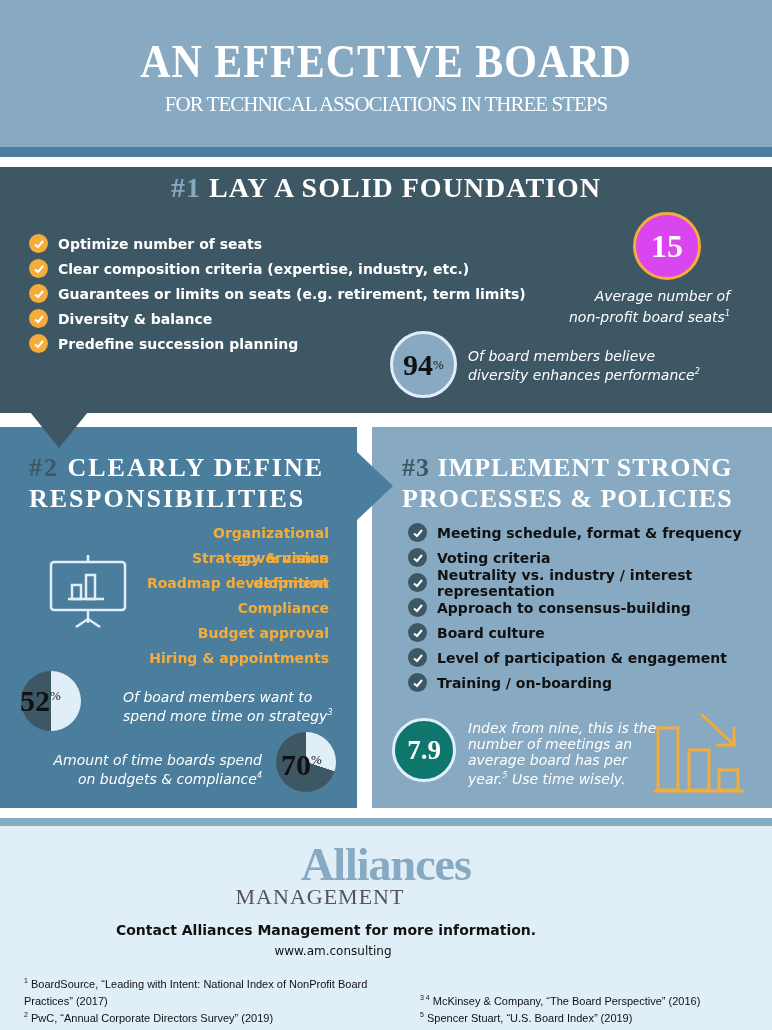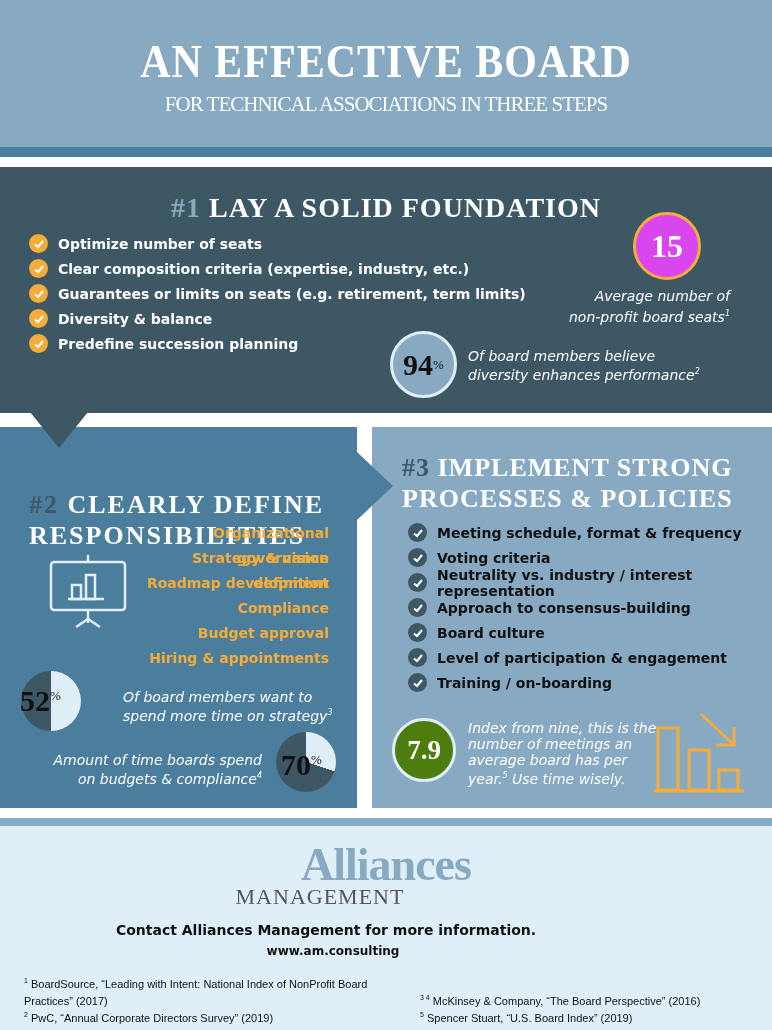--- a/index.html
+++ b/index.html
@@ -11,70 +11,70 @@
 
   
   #header { left: 0; top: 0; width: 772px; height: 147px; background: #87a9c1; }
   #title { left: 0; top: 38px; width: 772px; text-align: center; color: #fff; font-size: 42px; font-weight: bold; letter-spacing: 1px; transform: scaleY(1.08); }
   #subtitle { left: 0; top: 92px; width: 772px; text-align: center; color: #fff; font-size: 21px; letter-spacing: -1px; }
   #header-stripe { left: 0; top: 147px; width: 772px; height: 10px; background: #4b7d9c; }
 
   
   #s1 { left: 0; top: 167px; width: 772px; height: 246px; background: #3d5764; }
   #s1-arrow { left: 30px; top: 412px; width: 0; height: 0; border-left: 29px solid transparent; border-right: 29px solid transparent; border-top: 36px solid #3d5764; z-index: 3; }
-  #s1-title { left: 0; top: 192px; width: 772px; text-align: center; font-size: 28px; font-weight: bold; color: #fff; letter-spacing: 1px; }
+  #s1-title { left: 0; top: 172px; width: 772px; text-align: center; font-size: 28px; font-weight: bold; color: #fff; letter-spacing: 1px; }
   .num-accent1 { color: #87a9c1; }
   .check-list { list-style: none; }
   .check-item { display: flex; align-items: center; height: 25px; font-size: 14px; font-weight: bold; }
   .check-icon { width: 19px; height: 19px; border-radius: 50%; display: inline-flex; align-items: center; justify-content: center; margin-right: 10px; flex-shrink: 0; }
   .check-icon svg { width: 12px; height: 12px; }
   #s1-list { left: 29px; top: 231px; color: #fff; }
   #s1-list .check-icon { background: #f4ac3a; }
 
   .stat-circle { border-radius: 50%; display: flex; align-items: center; justify-content: center; }
   #seats-circle { left: 633px; top: 212px; width: 68px; height: 68px; background: #d946ef; border: 3px solid #f4ac3a; color: #fff; font-size: 32px; font-weight: bold; }
   #seats-caption { left: 560px; top: 288px; width: 200px; text-align: right; color: #fff; font-size: 14px; font-style: italic; line-height: 17px; padding-right: 30px; }
   #div-circle { left: 390px; top: 331px; width: 67px; height: 67px; background: #87a9c1; border: 3px solid #e0eef8; color: #111; font-size: 30px; font-weight: bold; }
   .pct { font-size: 13px; font-weight: normal; vertical-align: super; }
   #div-caption { left: 468px; top: 348px; color: #fff; font-size: 14px; font-style: italic; line-height: 16px; }
   sup { font-size: 8px; }
 
   
   #s2 { left: 0; top: 427px; width: 357px; height: 381px; background: #4b7d9c; }
   #s2-arrow { left: 357px; top: 452px; width: 0; height: 0; border-top: 34px solid transparent; border-bottom: 34px solid transparent; border-left: 36px solid #4b7d9c; z-index: 3; }
-  #s2-title { left: 29px; top: 452px; color: #fff; font-size: 26px; font-weight: bold; line-height: 31px; letter-spacing: 2px; margin-top: 37px; }
+  #s2-title { left: 29px; top: 452px; color: #fff; font-size: 26px; font-weight: bold; line-height: 31px; letter-spacing: 2px; }
   .num-accent2 { color: #3d5764; }
   #s2-list { left: 120px; top: 521px; width: 209px; text-align: right; list-style: none; }
   #s2-list li { height: 25px; color: #f4ac3a; font-size: 14px; font-weight: bold; line-height: 25px; }
   #board-icon { left: 48px; top: 553px; width: 80px; height: 80px; }
   #pie52 { left: 21px; top: 671px; width: 60px; height: 60px; border-radius: 50%;
            background: conic-gradient(#e0eef8 0 50%, #3d5764 50% 100%); }
   #pie52-num { left: 20px; top: 684px; color: #111; font-size: 30px; font-weight: bold; }
   #pie52-caption { left: 91px; top: 689px; color: #fff; font-size: 14px; font-style: italic; line-height: 16px; margin-left: 32px; }
   #pie70 { left: 276px; top: 732px; width: 60px; height: 60px; border-radius: 50%;
            background: conic-gradient(#e0eef8 0 30%, #3d5764 30% 100%); }
   #pie70-num { left: 281px; top: 748px; color: #111; font-size: 30px; font-weight: bold; }
   #pie70-caption { left: 40px; top: 752px; width: 222px; text-align: right; color: #fff; font-size: 14px; font-style: italic; line-height: 16px; }
 
   
   #s3 { left: 372px; top: 427px; width: 400px; height: 381px; background: #87a9c1; }
   #s3-title { left: 402px; top: 452px; color: #fff; font-size: 26px; font-weight: bold; line-height: 31px; letter-spacing: 1px; }
   #s3-list { left: 408px; top: 520px; color: #111; }
   #s3-list .check-icon { background: #3d5764; }
-  #meet-circle { left: 392px; top: 718px; width: 64px; height: 64px; background: #4d7c0f; border: 3px solid #e0eef8; color: #fff; font-size: 27px; font-weight: bold; }
+  #meet-circle { left: 392px; top: 718px; width: 64px; height: 64px; background: #0f766e; border: 3px solid #e0eef8; color: #fff; font-size: 27px; font-weight: bold; }
   #meet-caption { left: 468px; top: 720px; color: #fff; font-size: 14px; font-style: italic; line-height: 16px; width: 190px; }
   #decline-icon { left: 654px; top: 712px; width: 92px; height: 82px; }
 
   
   #bottom-stripe { left: 0; top: 818px; width: 772px; height: 8px; background: #87a9c1; }
   #footer { left: 0; top: 826px; width: 772px; height: 204px; background: #e0eef8; }
   #logo-top { left: 0; top: 838px; width: 772px; text-align: center; font-size: 46px; font-weight: bold; color: #87a9c1; letter-spacing: -1px; }
   #logo-bottom { left: 0; top: 884px; width: 640px; text-align: center; font-size: 22px; color: #555; letter-spacing: 1px; }
   #contact { left: 8px; top: 922px; width: 636px; text-align: center; font-size: 14px; font-weight: bold; color: #111; }
-  #website { left: 0; top: 944px; width: 666px; text-align: center; font-size: 12px; font-weight: bold; color: #111; }
+  #website { left: 0; top: 944px; width: 666px; text-align: center; font-size: 12px; font-weight: normal; color: #111; }
   .fn { font-size: 11px; color: #111; line-height: 17px; }
   #fn1 { left: 24px; top: 972px; width: 360px; }
   #fn2 { left: 24px; top: 1006px; }
   #fn34 { left: 420px; top: 989px; }
   #fn5 { left: 420px; top: 1006px; }
   .fn sup { font-size: 7px; }
 </style>
 </head>
 <body>
 

